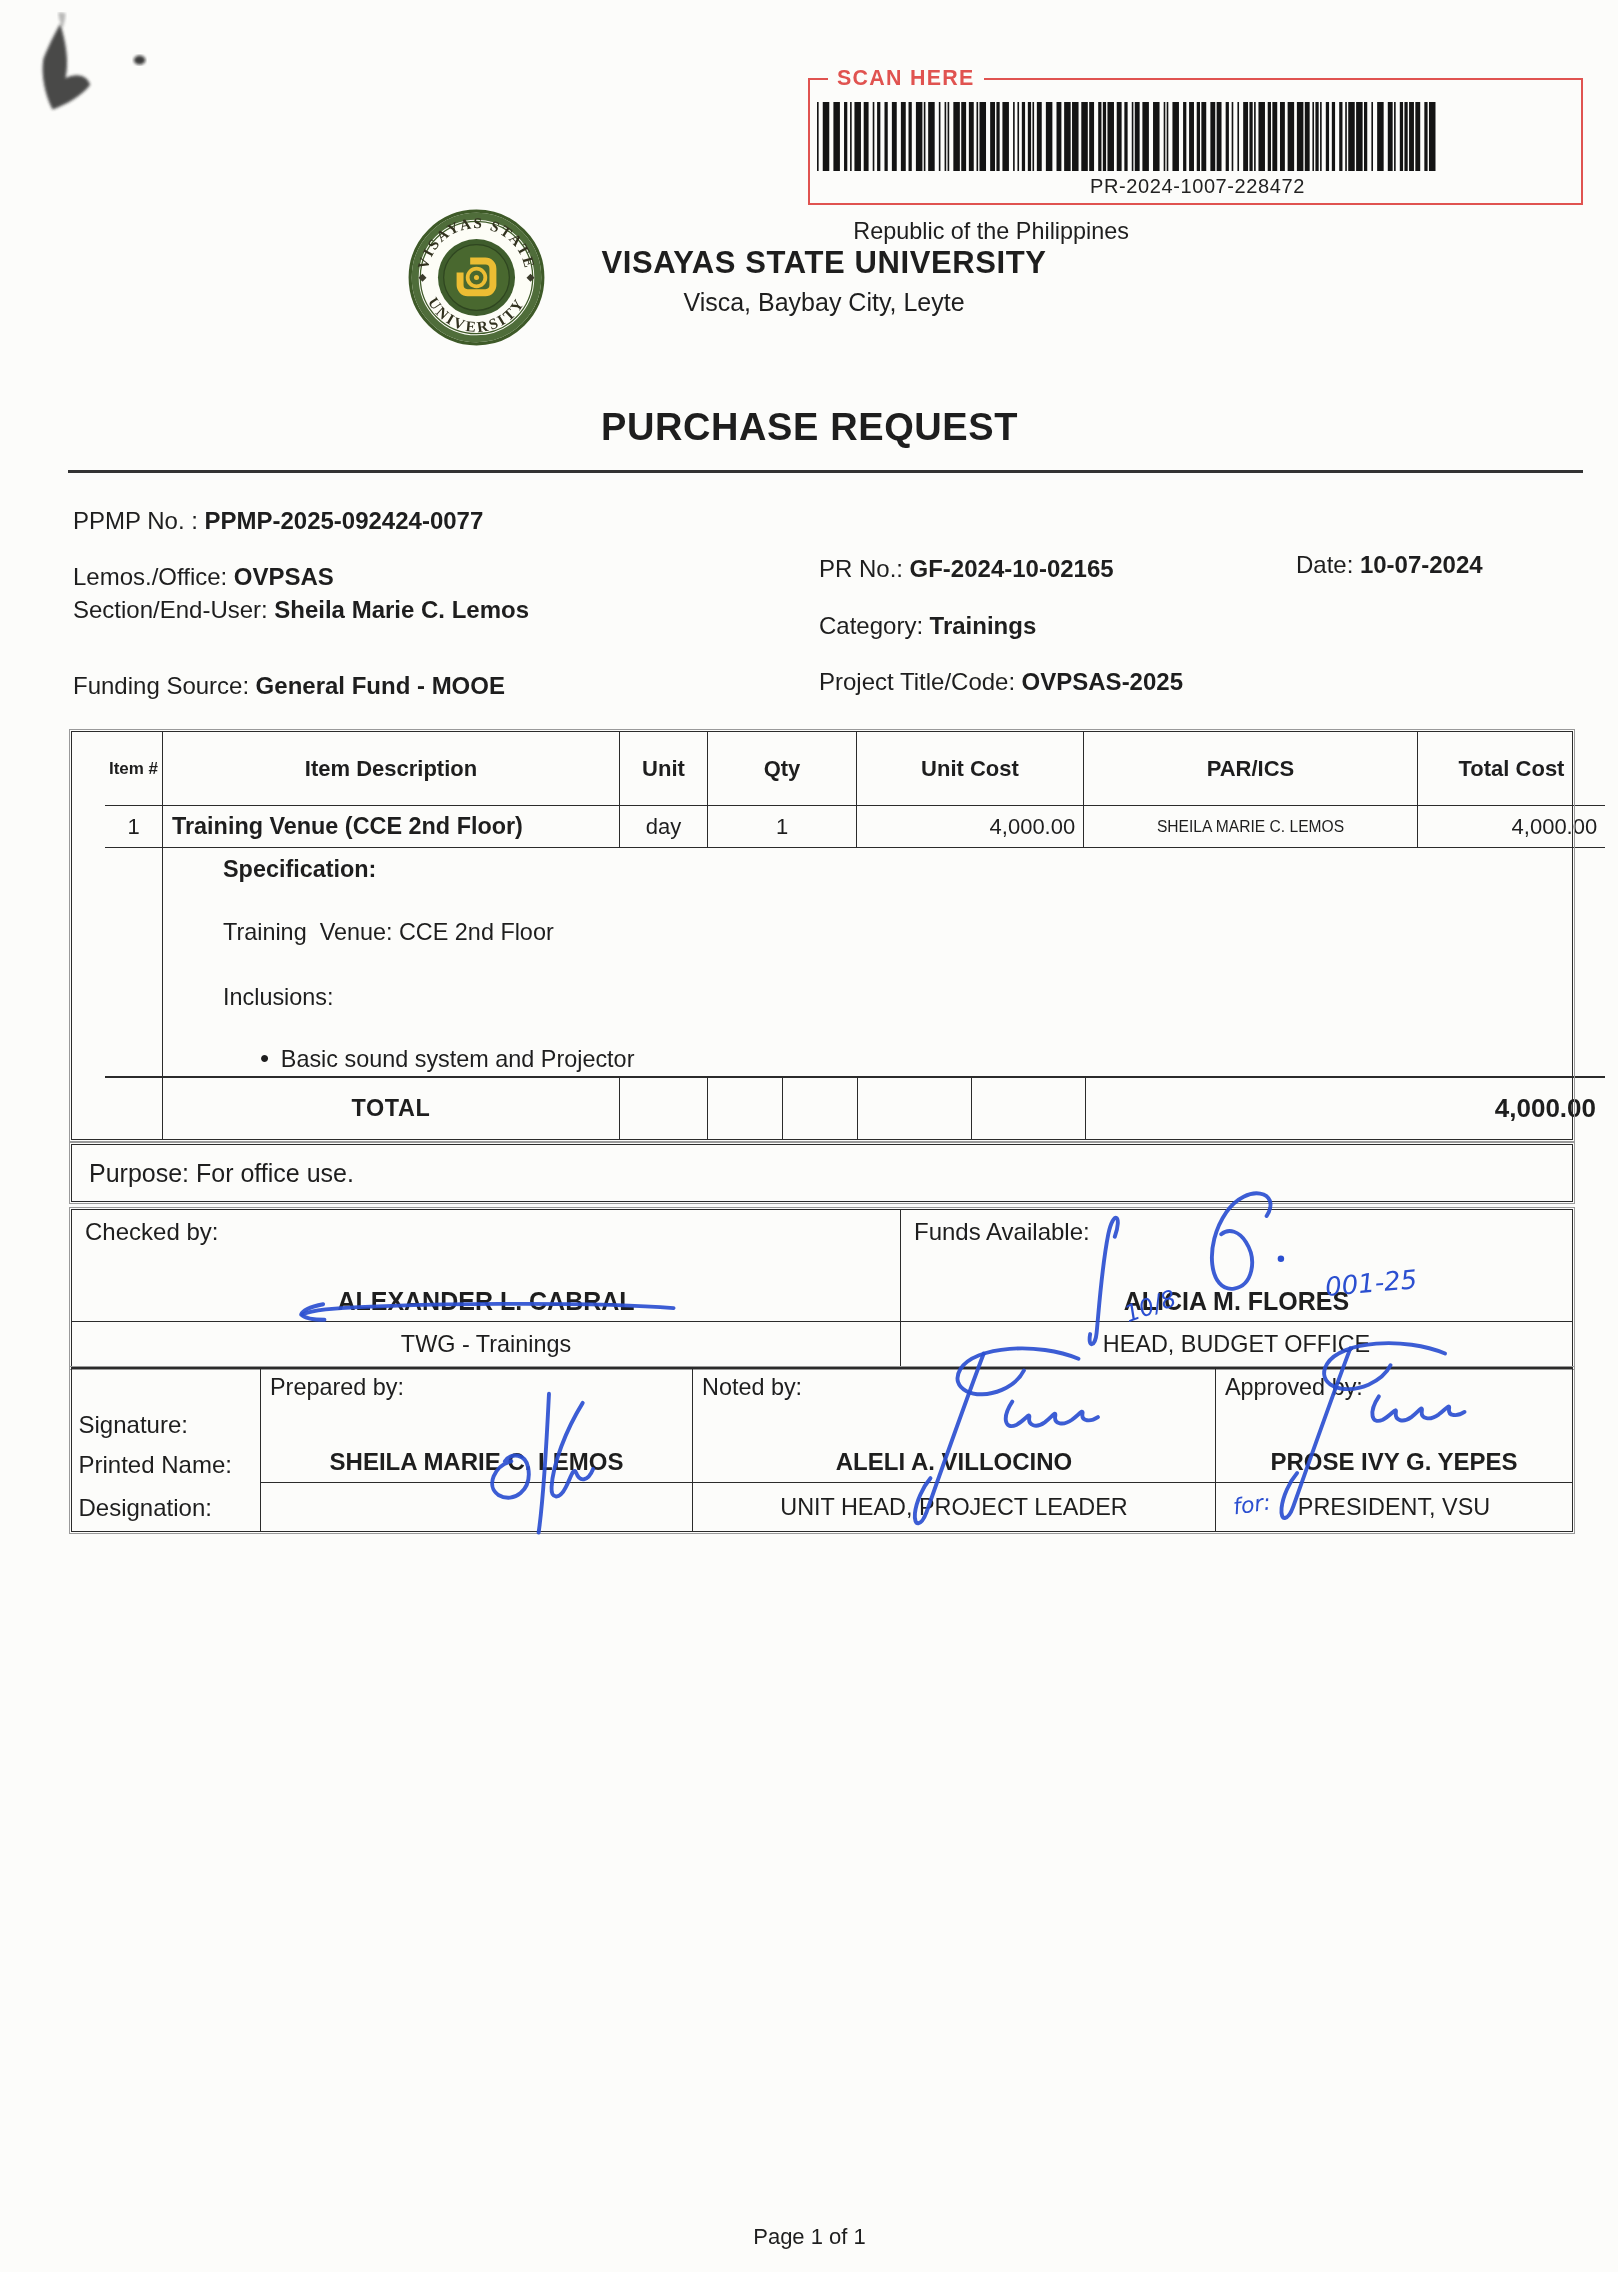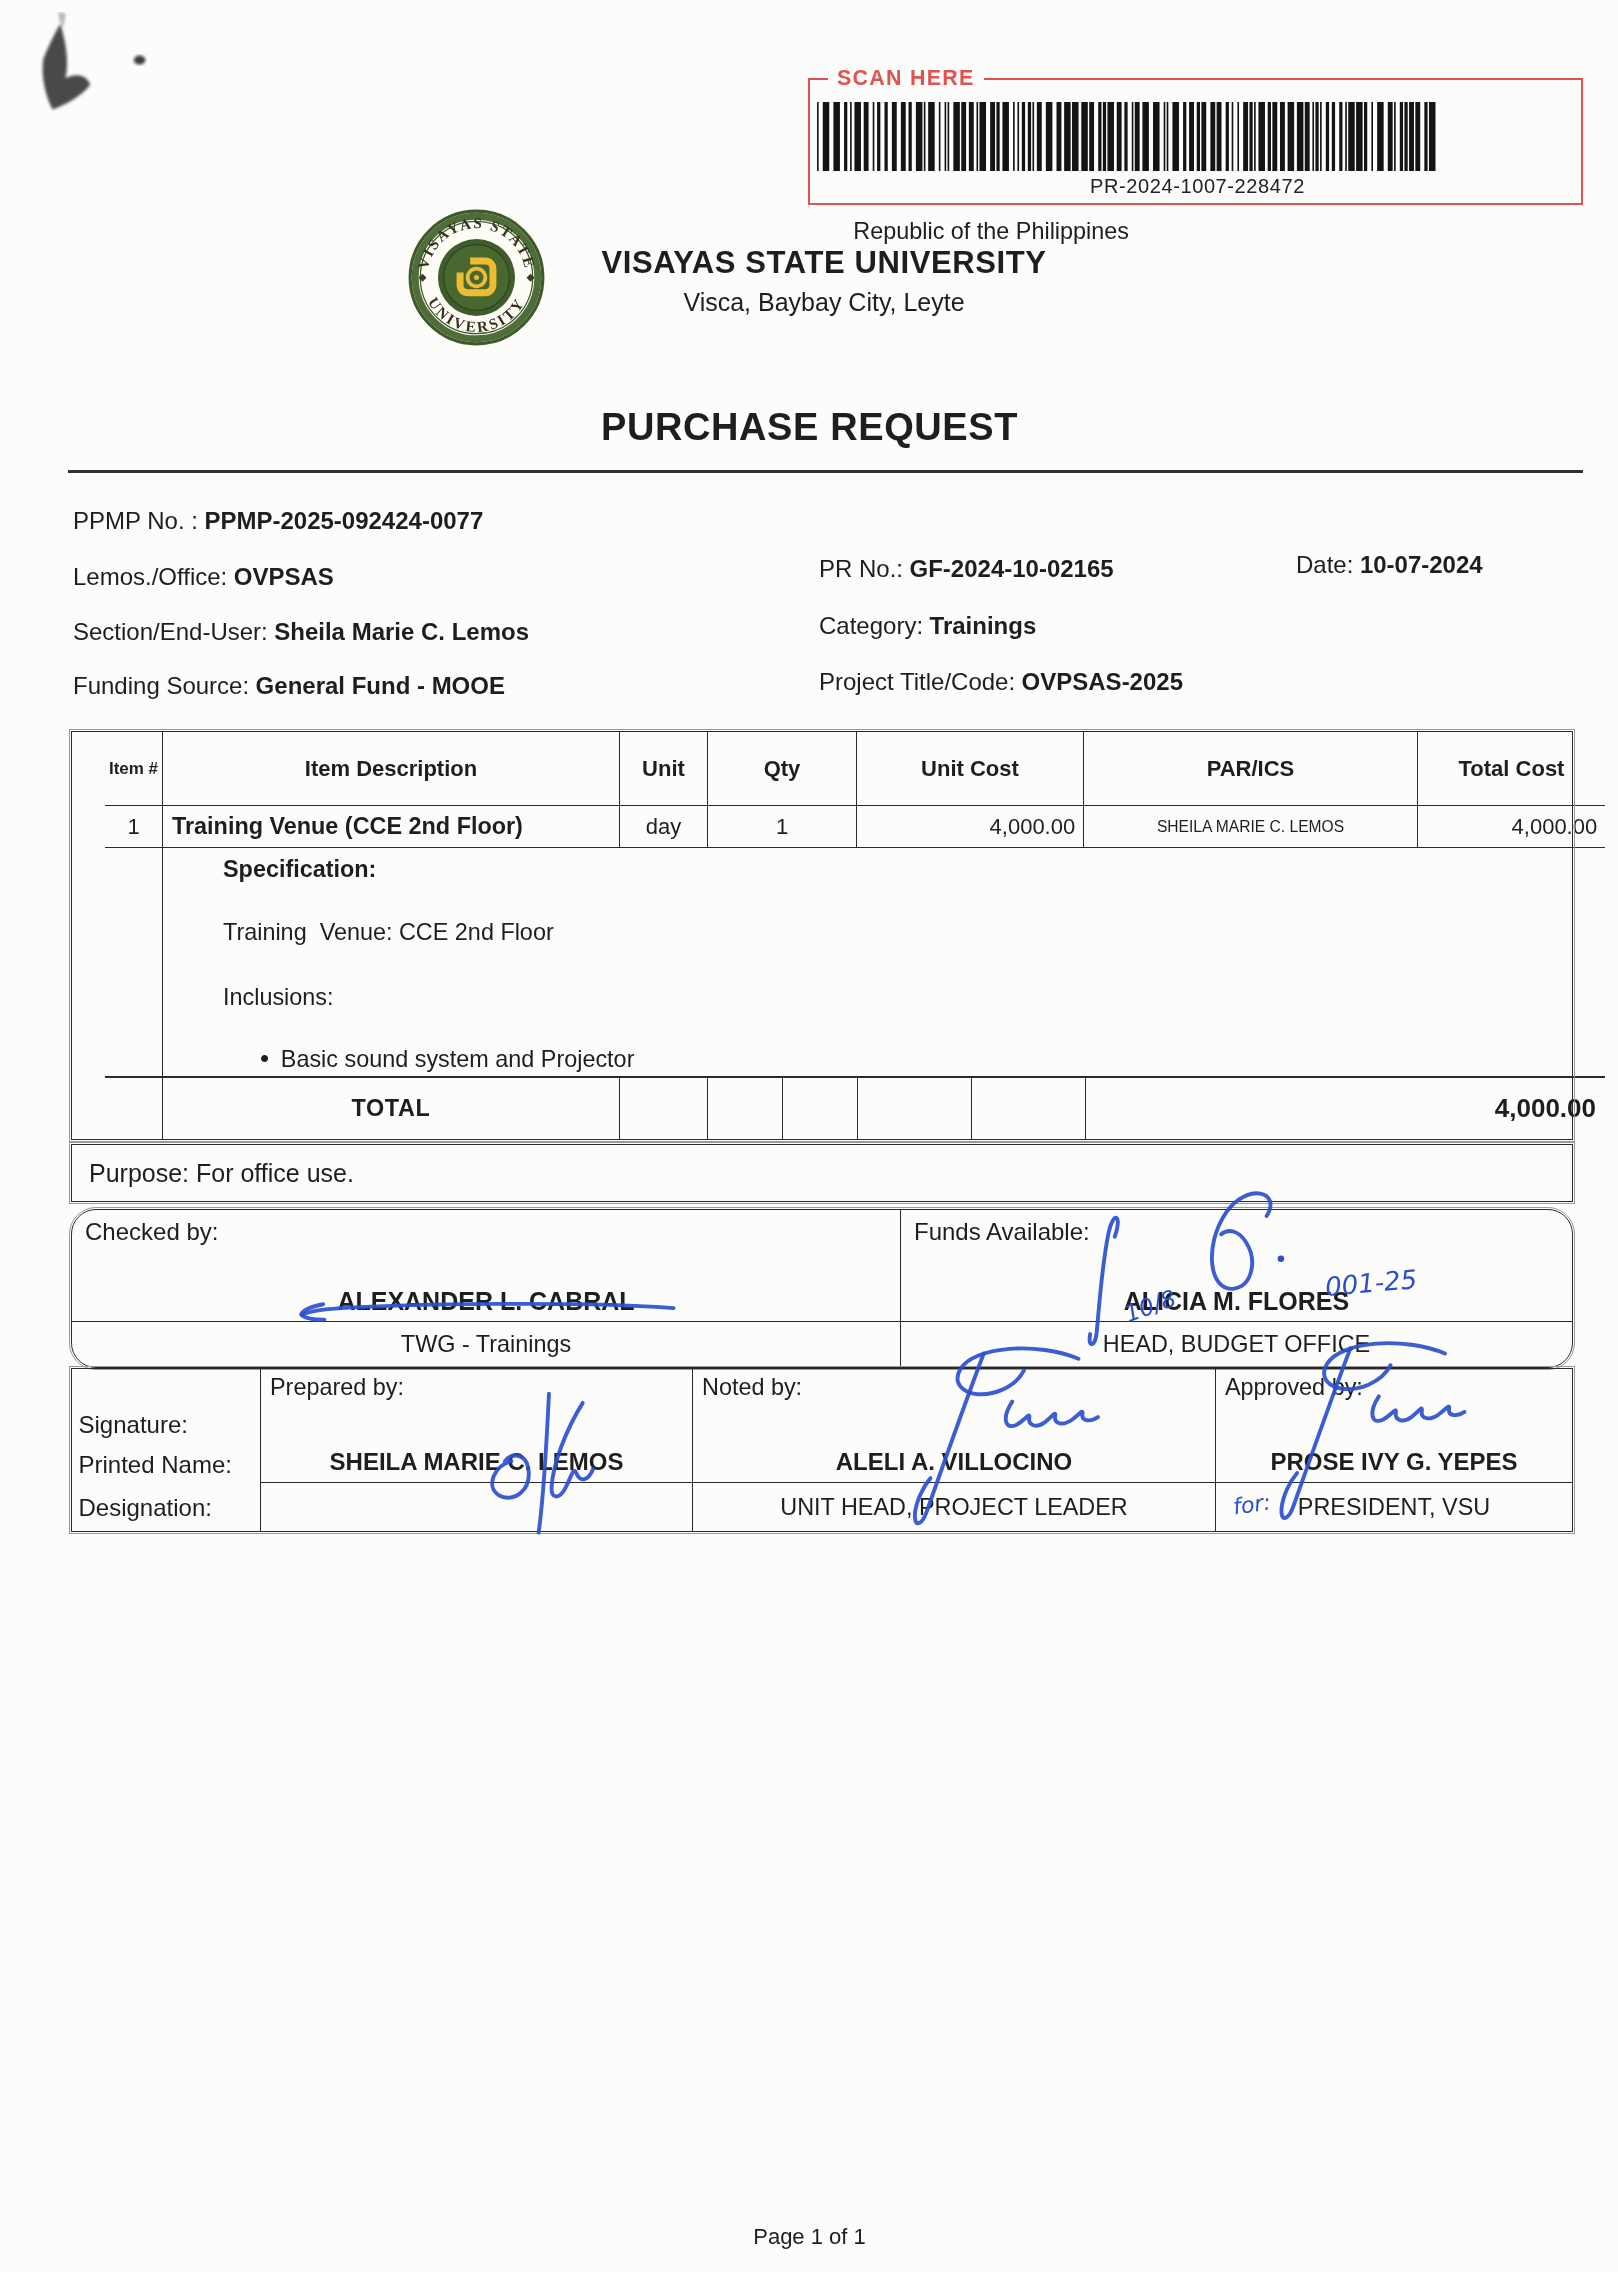--- a/index.html
+++ b/index.html
@@ -68,21 +68,21 @@
   .t-val{flex:1;justify-content:flex-end;padding-right:9px;font-weight:bold;font-size:26px;}
 
   
   .purpose{position:absolute;left:71px;top:1144px;width:1502px;height:58px;
     border:1.9px solid var(--line);outline:0.6px solid #9a9a9a;outline-offset:1.9px;
     display:flex;align-items:center;padding-left:17px;font-size:25px;}
 
   
   .band{position:absolute;left:71px;width:1502px;border:1.9px solid var(--line);
     outline:0.6px solid #9a9a9a;outline-offset:1.9px;display:flex;}
-  .band1{top:1209px;height:159px;border-radius:25px;}
+  .band1{top:1209px;height:159px;}
   .b1col{display:flex;flex-direction:column;}
   .b1-left{width:829px;border-right:1.9px solid var(--line);}
   .b1-right{flex:1;}
   .by-label{padding:7.8px 0 0 13px;font-size:24px;}
   .by-name{flex:1;display:flex;align-items:flex-end;justify-content:center;
     padding-bottom:5.2px;font-weight:bold;font-size:25px;}
   .by-desig{height:46px;border-top:1.9px solid var(--line);display:flex;align-items:center;
     justify-content:center;font-size:23.4px;}
 
   
@@ -261,21 +261,21 @@
   </div>
   <div class="meta" style="left:73px;top:563px">
     <span>Lemos./Office:</span><b>OVPSAS</b>
   </div>
   <div class="meta" style="left:819px;top:555px">
     <span>PR No.:</span><b>GF-2024-10-02165</b>
   </div>
   <div class="meta" style="left:1296px;top:551px">
     <span>Date:</span><b>10-07-2024</b>
   </div>
-  <div class="meta" style="left:73px;top:618px">
+  <div class="meta" style="left:73px;top:596px">
     <span>Section/End-User:</span><b>Sheila Marie C. Lemos</b>
   </div>
   <div class="meta" style="left:819px;top:612px">
     <span>Category:</span><b>Trainings</b>
   </div>
   <div class="meta" style="left:73px;top:672px">
     <span>Funding Source:</span><b>General Fund - MOOE</b>
   </div>
   <div class="meta" style="left:819px;top:668px">
     <span>Project Title/Code:</span><b>OVPSAS-2025</b>

